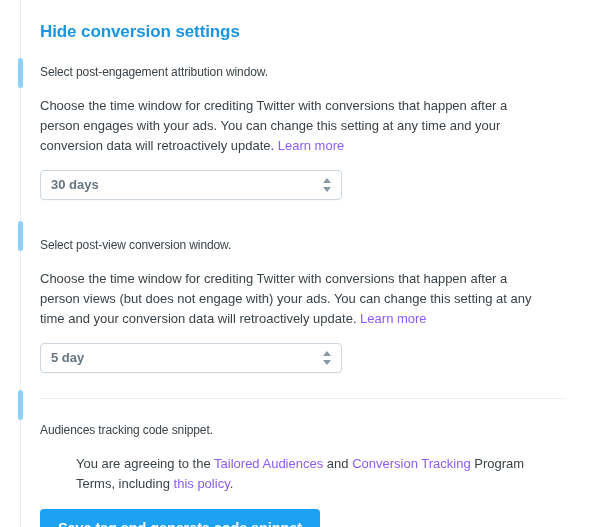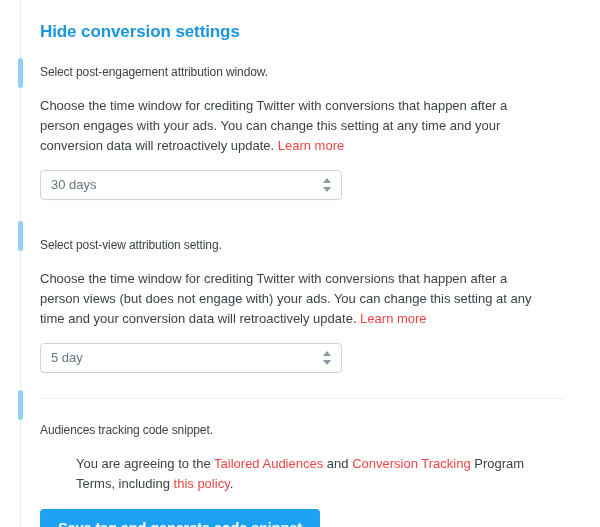--- a/index.html
+++ b/index.html
@@ -79,31 +79,32 @@
   .section-body {
     font-size: 13px;
     line-height: 20px;
     color: #3b4348;
     margin: 0;
     padding: 0;
     max-width: 510px;
   }
 
   a.inline-link {
-    color: #ef4444;
+    color: #8b5cf6;
     text-decoration: none;
     cursor: pointer;
   }
 
   
   .select-wrap {
     position: relative;
     display: block;
     width: 302px;
     height: 30px;
+    font-weight: bold;
   }
   .select-box {
     box-sizing: border-box;
     width: 302px;
     height: 30px;
     border: 1px solid #ccd6dd;
     border-radius: 4px;
     background: #ffffff;
     font-size: 13px;
     color: #66757f;
@@ -198,21 +199,21 @@
           <span class="up"></span>
           <span class="down"></span>
         </span>
       </div>
     </div>
 
     <div class="gap-section"></div>
 
     
     <div class="section">
-      <h2 class="section-title">Select post-view attribution setting.</h2>
+      <h2 class="section-title">Select post-view conversion window.</h2>
       <div class="gap-title-to-body"></div>
       <p class="section-body"><span>Choose the time window for crediting Twitter with conversions that happen after a person views (but does not engage with) your ads. You can change this setting at any time and your conversion data will retroactively update. </span><a class="inline-link">Learn more</a></p>
       <div class="gap-body-to-select"></div>
       <div class="select-wrap">
         <div class="select-box">5 day</div>
         <span class="select-arrows">
           <span class="up"></span>
           <span class="down"></span>
         </span>
       </div>

